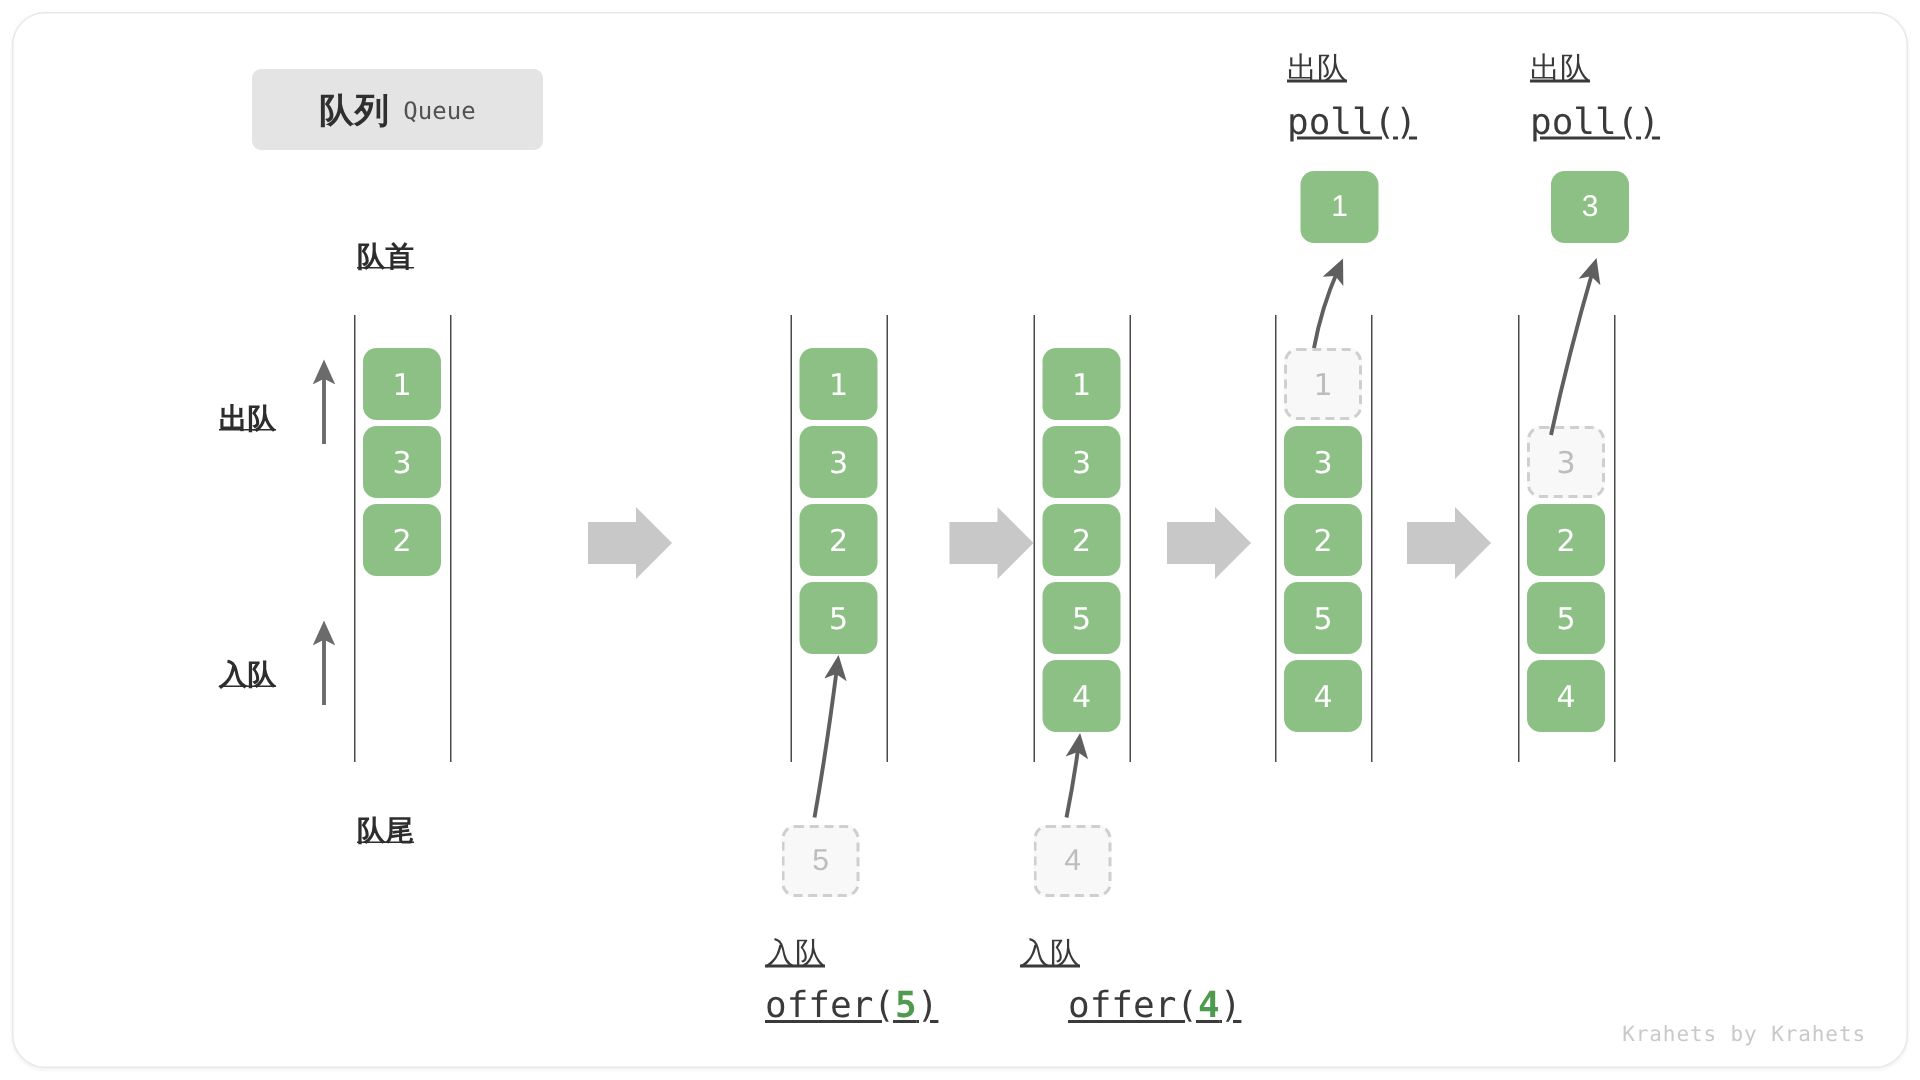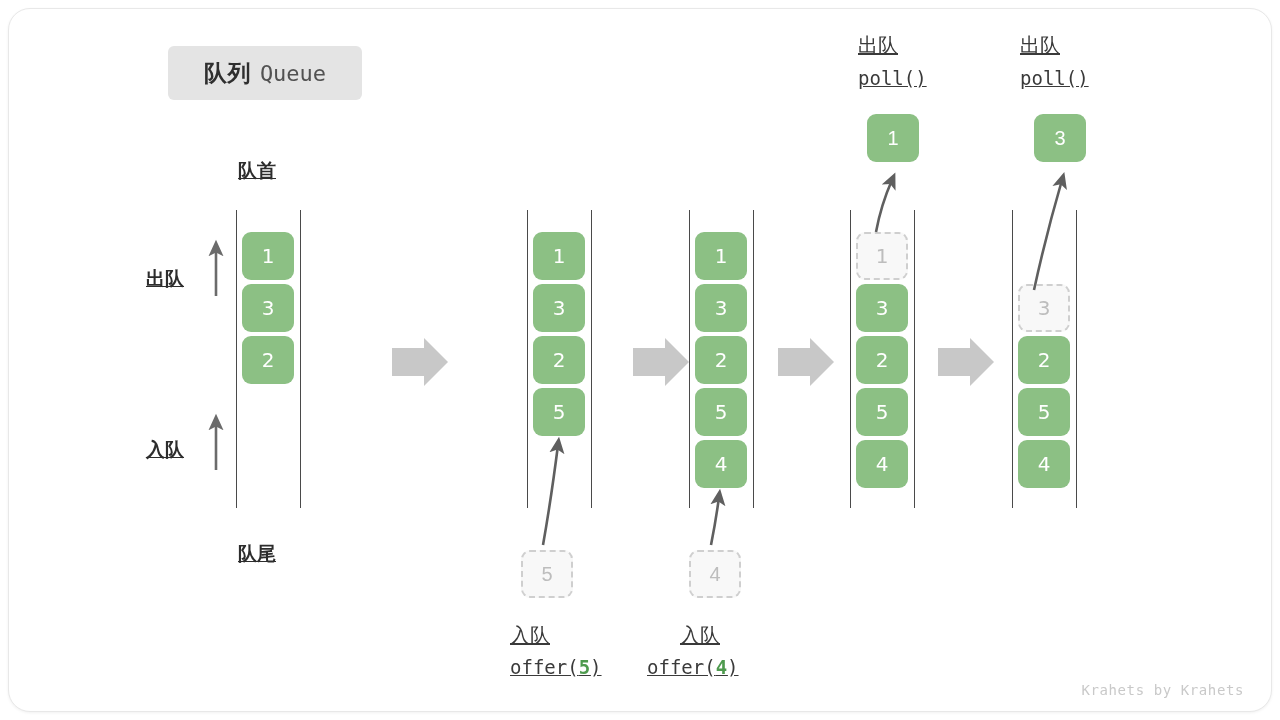--- a/index.html
+++ b/index.html
@@ -43,21 +43,21 @@
     gap: 9px;
   }
   .title-cn {
     font-size: 23px;
     font-weight: bold;
     color: #2f2f2f;
     letter-spacing: 0.5px;
   }
   .title-en {
     font-family: "DejaVu Sans Mono", "Liberation Mono", monospace;
-    font-size: 22px;
+    font-size: 16px;
     color: #525252;
   }
 
   
   .lbl {
     position: absolute;
     color: #333333;
     white-space: nowrap;
     text-decoration: underline;
   }
@@ -66,21 +66,21 @@
     font-weight: bold;
     color: #2d2d2d;
   }
   .lbl-cn-op {
     font-size: 20px;
     color: #3a3a3a;
     font-weight: normal;
   }
   .mono {
     font-family: "DejaVu Sans Mono", "Liberation Mono", monospace;
-    font-size: 19px;
+    font-size: 24px;
     color: #3a3a3a;
   }
   .mono .num { color: #4e9a4e; font-weight: bold; }
 
   
   .col {
     position: absolute;
     top: 210px;
     width: 64px;
     height: 298px;
@@ -198,21 +198,21 @@
     <div class="rail rail-l"></div>
     <div class="rail rail-r"></div>
     <div class="cell solid" style="top:22px;">1</div>
     <div class="cell solid" style="top:74px;">3</div>
     <div class="cell solid" style="top:126px;">2</div>
     <div class="cell solid" style="top:178px;">5</div>
     <div class="cell solid" style="top:230px;">4</div>
   </div>
   <div class="float-cell ghost" style="left:689px; top:550px;">4</div>
   <div class="lbl lbl-cn-op" style="left:680px; top:622px;">入队</div>
-  <div class="lbl mono" style="left:647px; top:656px;">
+  <div class="lbl mono" style="left:712px; top:656px;">
     <span>offer(</span><span class="num">4</span><span>)</span>
   </div>
 
   <div class="col" style="left:850px;">
     <div class="rail rail-l"></div>
     <div class="rail rail-r"></div>
     <div class="cell ghost" style="top:22px;">1</div>
     <div class="cell solid" style="top:74px;">3</div>
     <div class="cell solid" style="top:126px;">2</div>
     <div class="cell solid" style="top:178px;">5</div>

